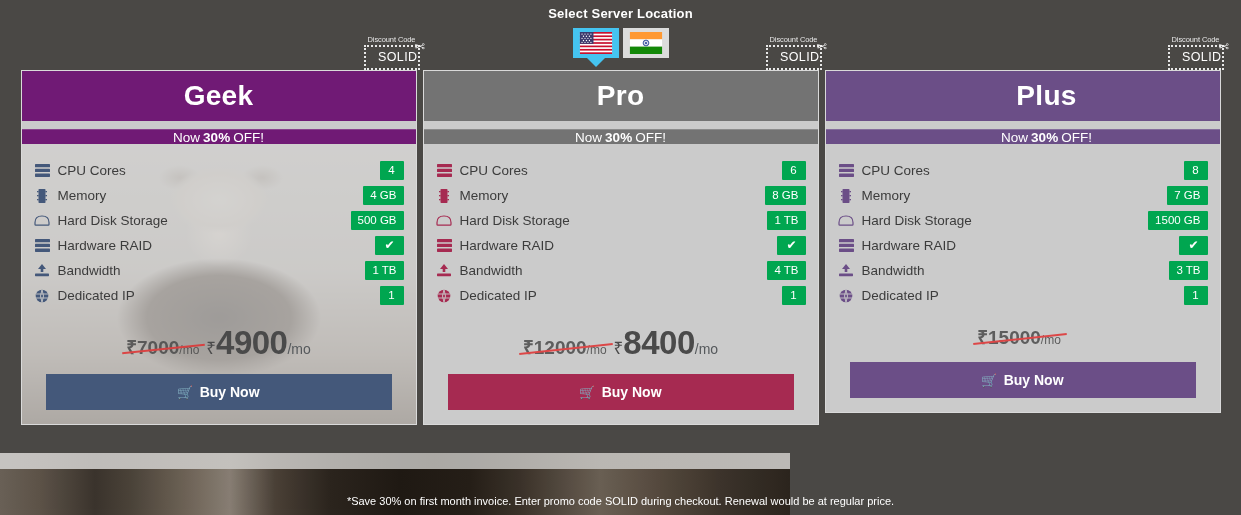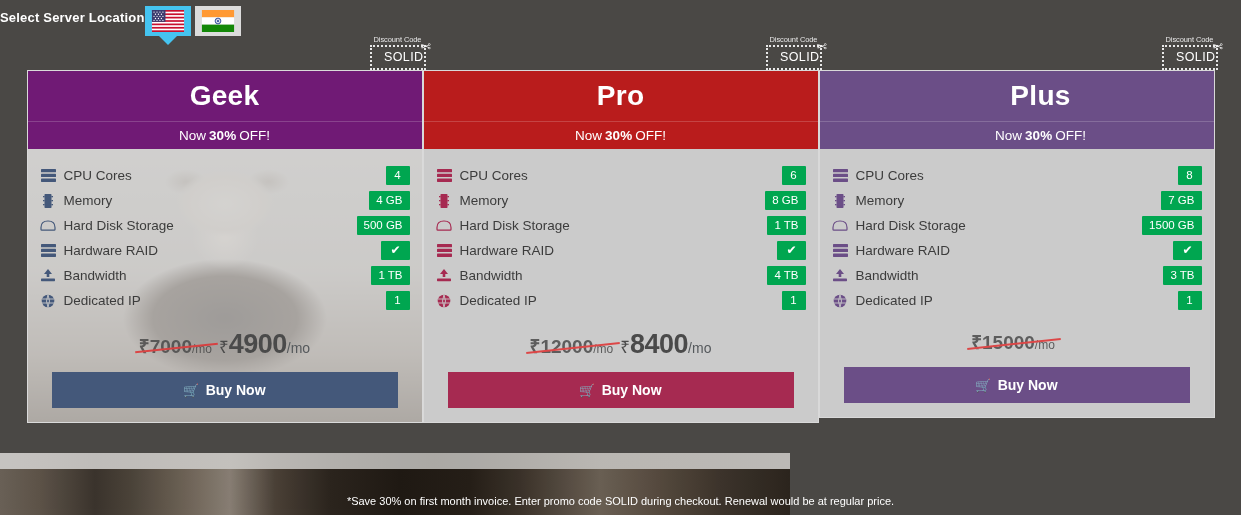--- a/index.html
+++ b/index.html
@@ -29,21 +29,21 @@
   }
   .photo-band::after {
     content:""; position:absolute; left:0; top:0; width:100%; height:16px;
     background: linear-gradient(90deg,#d6d4d2 0%,#cfcdca 30%,#bfbdb9 55%,#d2d0cd 100%);
     opacity:.9;
   }
 
   
   .header {
     position: absolute; top: 0; left: 0; width: 100%;
-    display: flex; align-items: center;
+    display: flex; flex-direction: column; align-items: center;
     padding-top: 6px;
   }
   .header-title {
     color: #ffffff; font-size: 13px; font-weight: bold;
     letter-spacing: .2px; margin-bottom: 7px;
   }
   .flag-row { display: flex; gap: 4px; }
   .flag-btn {
     position: relative; width: 46px; height: 30px;
     display: flex; align-items: center; justify-content: center;
@@ -55,21 +55,21 @@
     transform: translateX(-50%);
     border-left: 9px solid transparent; border-right: 9px solid transparent;
     border-top: 9px solid #45c4f0;
   }
   .flag { width: 34px; height: 22px; display: block; }
 
   
   .cards {
     position: absolute; top: 70px; left: 0; width: 100%;
     display: flex; justify-content: center; align-items: flex-start;
-    gap: 0;
+    gap: 6px;
   }
   .card {
     position: relative; width: 396px;
     border: 1px solid rgba(255,255,255,.28);
     background: #cbcbcb;
   }
   .card-coupon {
     position: absolute; top: -36px; right: -4px; width: 56px;
     text-align: center; z-index: 4;
   }
@@ -83,24 +83,25 @@
   }
   .scissors {
     position: absolute; right: -5px; top: 5px; font-size: 13px;
     color: #f0f0f0; line-height: 1; transform: scaleX(-1);
   }
   .card-title {
     height: 50px; display: flex; align-items: center; justify-content: center;
     color: #ffffff; font-size: 28px; font-weight: bold; letter-spacing: .3px;
   }
   .card-ribbon {
-    position: relative; height: 28px;
+    position: relative; height: 15px;
     display: flex; align-items: center; justify-content: center;
     color: #ffffff; font-size: 13.5px;
     border-top: 1px solid rgba(255,255,255,.18);
+    margin-top: 8px;
   }
   .card-ribbon b { font-weight: bold; margin: 0 3px; }
   .card-ribbon::after {
     content: ""; position: absolute; left: 50%; bottom: -12px;
     transform: translateX(-50%);
     border-left: 12px solid transparent; border-right: 12px solid transparent;
     border-top: 12px solid currentColor;
   }
 
   .card-body {
@@ -146,41 +147,41 @@
   .old-price {
     position: relative; color: #4a4a4a; font-size: 19px; font-weight: bold;
     margin-right: 7px; opacity: .85;
   }
   .old-price .per { font-size: 12px; font-weight: normal; }
   .old-price::after {
     content: ""; position: absolute; left: -4px; right: -6px; top: 52%;
     height: 2px; background: #e03131; transform: rotate(-6deg);
   }
   .new-price { color: #4a4a4a; font-size: 17px; }
-  .new-price .amount { font-size: 27px; font-weight: bold; letter-spacing: -.5px; }
+  .new-price .amount { font-size: 33px; font-weight: bold; letter-spacing: -.5px; }
   .new-price .per { font-size: 14px; color: #55595c; }
 
   .buy-btn {
     position: relative; z-index: 1;
     display: flex; align-items: center; justify-content: center; gap: 6px;
     height: 36px; margin: 0 12px 14px; color: #ffffff;
     font-size: 14px; font-weight: bold; cursor: pointer;
   }
   .cart { font-size: 13px; }
 
   
   .theme-geek .card-title,
   .theme-geek .card-ribbon { background: #701a75; color: #ffffff; }
   .theme-geek .card-ribbon { color: #ffffff; }
   .theme-geek .card-ribbon::after { border-top-color: #45597a; }
   .theme-geek .buy-btn { background: #44587a; }
   .theme-geek .card { border-color: rgba(255,255,255,.3); }
 
   .theme-pro .card-title,
-  .theme-pro .card-ribbon { background: #b91c1c; text-align: center; }
+  .theme-pro .card-ribbon { background: #737373; text-align: center; }
   .theme-pro .card-ribbon::after { border-top-color: #a62a51; }
   .theme-pro .buy-btn { background: #a62a51; }
 
   .theme-plus .card-title,
   .theme-plus .card-ribbon { background: #6b4e87; padding-left: 48px; }
   .theme-plus .card-ribbon::after { border-top-color: #6b4e87; }
   .theme-plus .buy-btn { background: #6b4e87; }
 
   .theme-pro .f-icon svg, .theme-pro .f-icon { color: #a62a51; }
   .theme-plus .f-icon svg, .theme-plus .f-icon { color: #6b4e87; }

